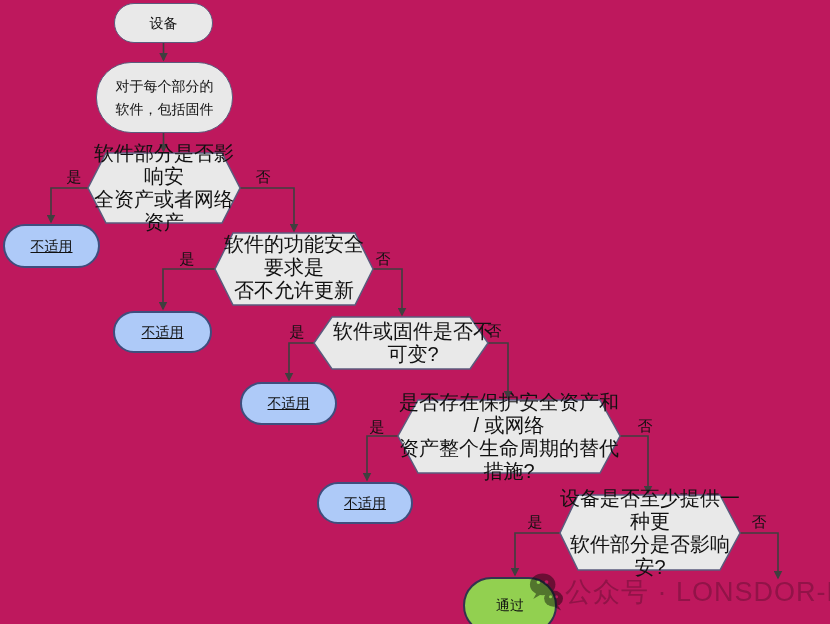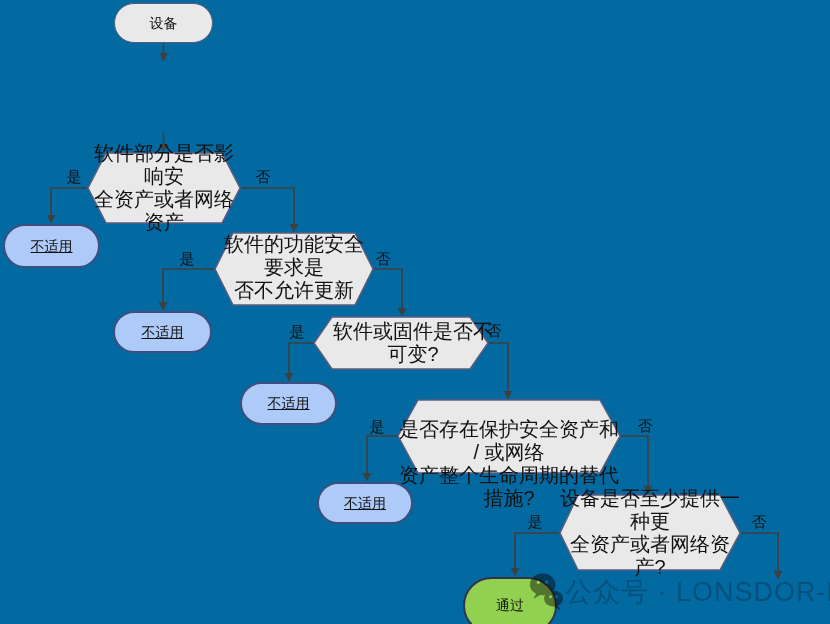--- a/index.html
+++ b/index.html
@@ -1,17 +1,17 @@
 <!DOCTYPE html>
 <html style="--node-fill: #e9e9e9; --node-border: #5b5b7d; --na-fill: #aecaf8; --na-border: #3f4e7d; --pass-fill: #92d050; --pass-border: #33334f; --fail-fill: #f4a3a3; --fail-border: #474768; --line: #3f3f3f; --watermark-text: #c4c4c4; --wechat-icon: #8f8f8f;"><head>
 <meta charset="utf-8">
 <style>
   html,body { margin:0; padding:0; background:#fff; }
   .canvas {
-    position:relative; width:830px; height:624px; background:#0369a1;
+    position:relative; width:830px; height:624px; background:#be185d;
     font-family:"Liberation Sans","DejaVu Sans",sans-serif; overflow:hidden;
   }
   svg.wires { position:absolute; left:0; top:0; width:830px; height:624px; }
   .wires polyline { fill:none; stroke:var(--line); stroke-width:1.6px; }
   .wires path.hex { fill:var(--node-fill); stroke:var(--node-border); stroke-width:1.5px; }
   .wires marker path { fill:var(--line); stroke:none; }
 
   .node {
     position:absolute; box-sizing:border-box;
     display:flex; align-items:center; justify-content:center;
@@ -73,30 +73,34 @@
     <path class="hex" d="M88 188 L106 153 L222 153 L240 188 L222 223 L106 223 Z"></path>
     <path class="hex" d="M215 269 L233 233 L355 233 L373 269 L355 305 L233 305 Z"></path>
     <path class="hex" d="M314 343 L332 317 L470 317 L488 343 L470 369 L332 369 Z"></path>
     <path class="hex" d="M398 436 L418 400 L600 400 L620 436 L600 473 L418 473 Z"></path>
     <path class="hex" d="M560 533 L578 495 L720 495 L740 533 L720 570 L578 570 Z"></path>
   </svg>
 
   <div class="node stadium gray" style="left:114px; top:3px;  width:99px;  height:40px;">
     <span>设备</span>
   </div>
+  <div class="node rounded gray" style="left:96px; top:62px; width:137px; height:71px;">
+    <span>对于每个部分的
+软件，包括固件</span>
+  </div>
 
   <div class="hexlabel" style="left:88px;  top:153px; width:152px; height:70px;">软件部分是否影响安
 全资产或者网络资产</div>
   <div class="hexlabel" style="left:215px; top:233px; width:158px; height:68px;">软件的功能安全要求是
 否不允许更新</div>
   <div class="hexlabel" style="left:326px; top:317px; width:174px; height:52px;">软件或固件是否不可变?</div>
-  <div class="hexlabel" style="left:398px; top:400px; width:222px; height:73px;margin-top:27px;">是否存在保护安全资产和 / 或网络
+  <div class="hexlabel" style="left:398px; top:400px; width:222px; height:73px;">是否存在保护安全资产和 / 或网络
 资产整个生命周期的替代措施?</div>
   <div class="hexlabel" style="left:560px; top:495px; width:180px; height:75px;">设备是否至少提供一种更
-全资产或者网络资产?</div>
+软件部分是否影响安?</div>
 
   <div class="node stadium blue" style="left:3px;   top:224px; width:97px; height:44px;">
     <span>不适用</span>
   </div>
   <div class="node stadium blue" style="left:113px; top:311px; width:99px; height:42px;">
     <span>不适用</span>
   </div>
   <div class="node stadium blue" style="left:240px; top:382px; width:97px; height:43px;">
     <span>不适用</span>
   </div>

